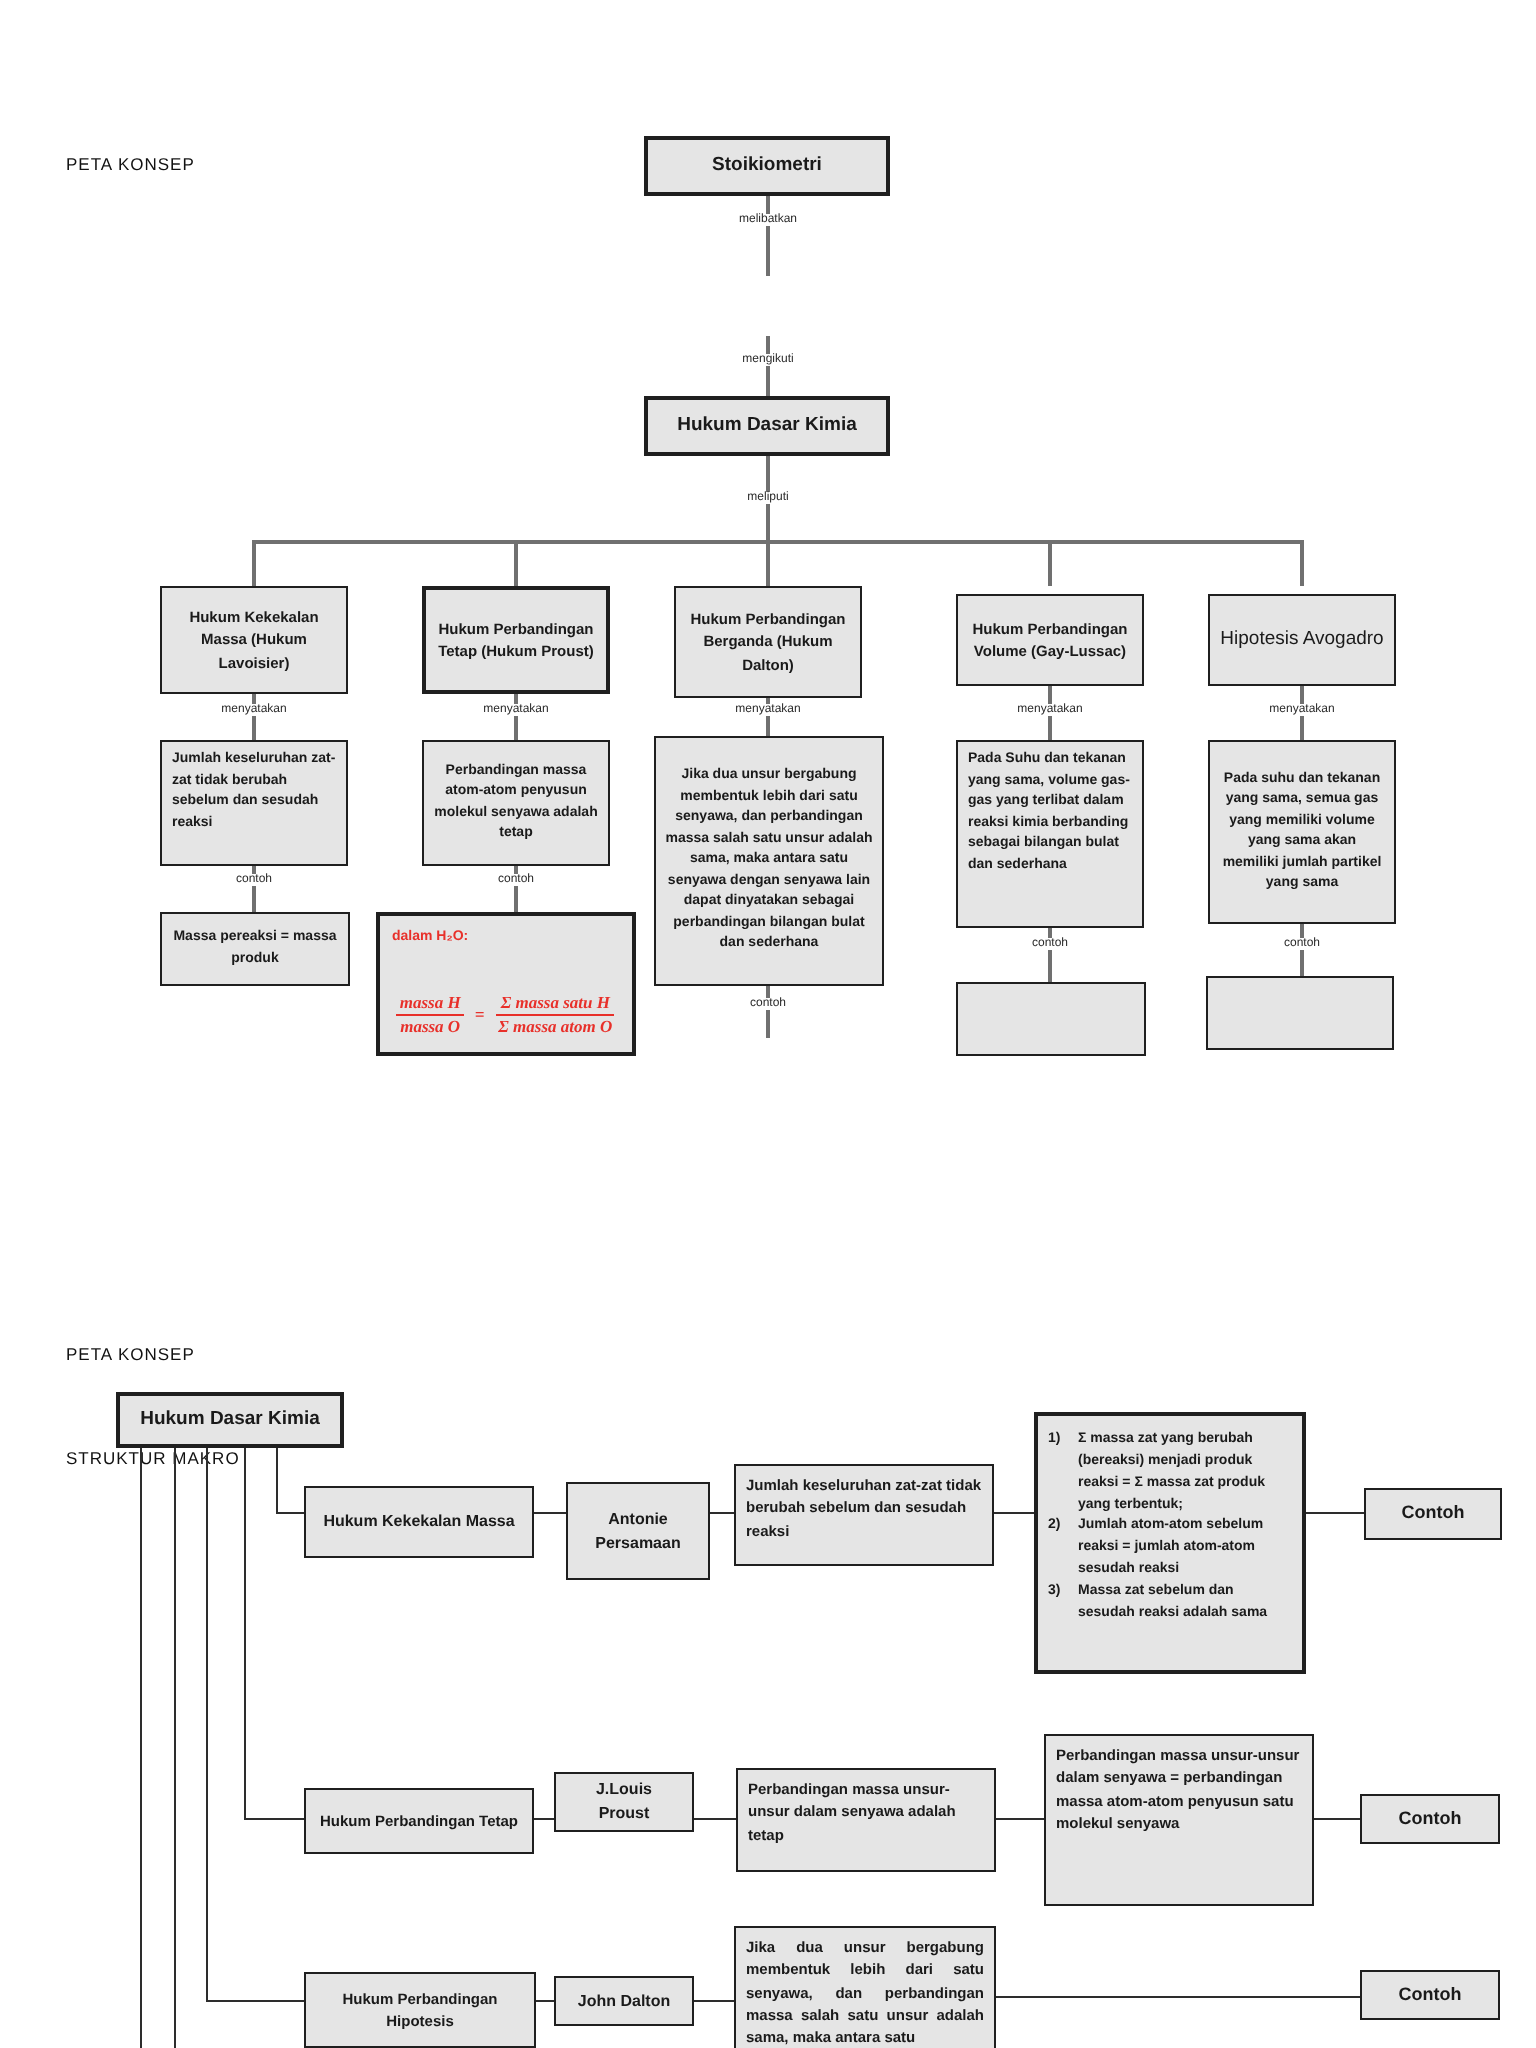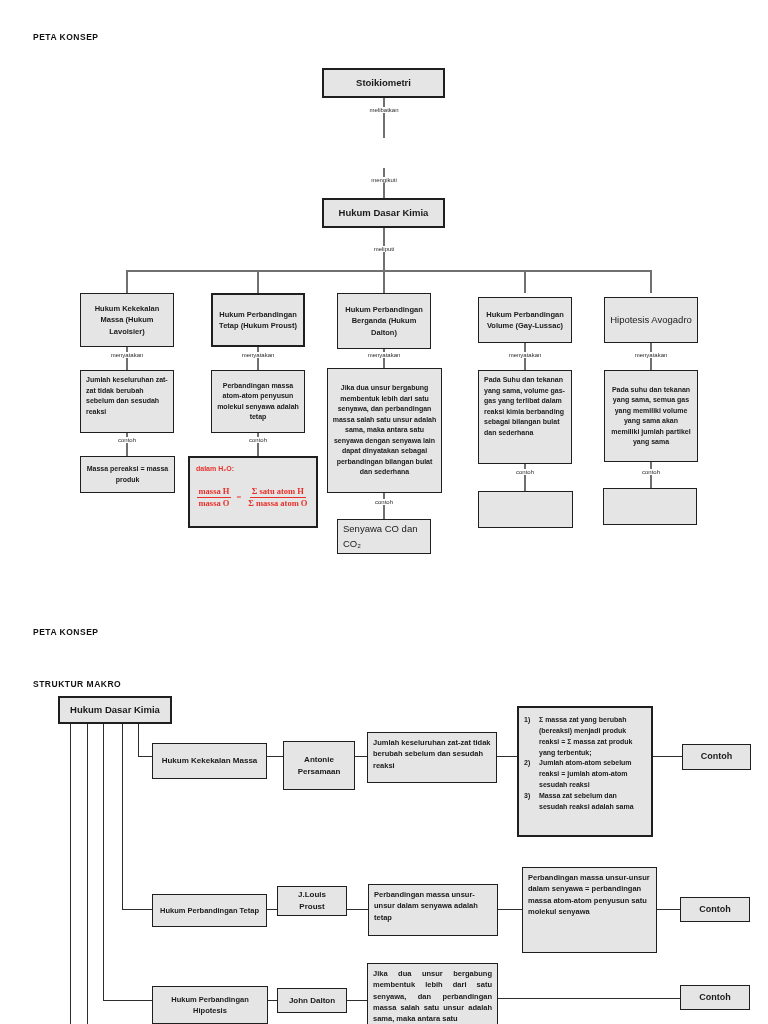--- a/index.html
+++ b/index.html
@@ -1,18 +1,18 @@
 <!DOCTYPE html>
 <html><head>
 <meta charset="utf-8">
 <style>
   html,body{margin:0;padding:0;background:#ffffff;}
   .page{position:relative;width:768px;height:1024px;background:#fff;overflow:hidden;
         font-family:"Liberation Sans",sans-serif;color:#1a1a1a;}
-  .hdr{position:absolute;font-size:8.5px;font-weight:bold;letter-spacing:.5px;color:#111;}
+  .hdr{position:absolute;font-size:8.5px;font-weight:normal;letter-spacing:.5px;color:#111;margin-top:45px;}
   .box{position:absolute;border:1.5px solid #1f1f1f;background:#e5e5e5;box-sizing:border-box;
        display:flex;align-items:center;justify-content:center;text-align:center;
        font-weight:bold;font-size:7.5px;line-height:1.5;padding:2px 4px;}
   .box.thick{border-width:2px;}
   .box.big{font-size:9.5px;}
   .box.normal{font-weight:normal;}
   .box.left{justify-content:flex-start;text-align:left;align-items:flex-start;padding:4px 5px;}
   .box.justify{text-align:justify;}
   .vl{position:absolute;width:1.5px;background:#707070;}
   .hl{position:absolute;height:1.5px;background:#707070;}
@@ -20,22 +20,22 @@
   .hl.dark{height:1px;background:#2d2d2d;}
   .clabel{position:absolute;font-size:6px;color:#2a2a2a;text-align:center;}
   .clabel span{background:#fff;padding:0 3px;}
   .pts{flex-direction:column;align-items:stretch;justify-content:flex-start;padding:7px 5px;font-size:7px;text-align:left;}
   .prow{display:flex;}
   .pn{flex:none;width:15px;}
   .pt{flex:1;line-height:1.55;}
   .red{color:#e8302a;}
   .redbox{flex-direction:column;align-items:stretch;justify-content:flex-start;padding:6px 6px;}
   .redhead{font-size:7px;font-weight:bold;text-align:left;}
-  .eq{display:flex;align-items:center;justify-content:center;gap:5px;margin-top:10px;
-      font-family:"Liberation Serif",serif;font-weight:bold;font-size:8.5px;}
+  .eq{display:flex;align-items:center;justify-content:center;gap:5px;margin-top:20px;
+      font-family:"Liberation Serif",serif;font-style:italic;font-weight:bold;font-size:8.5px;}
   .frac{display:inline-block;text-align:center;}
   .frac .num{border-bottom:1px solid #e8302a;padding:0 2px 1px;}
   .frac .den{padding:1px 2px 0;}
   .narrow{display:inline-block;width:52px;}
 </style>
 </head>
 <body>
 
 <div class="page">
 
@@ -97,27 +97,26 @@
 
   <div class="box thick redbox" style="left:188px;top:456px;width:130px;height:72px">
     <div class="redhead red">dalam H₂O:</div>
     <div class="eq red">
       <span class="frac">
         <span class="num">massa H</span><br>
         <span class="den">massa O</span>
       </span>
       <span>=</span>
       <span class="frac">
-        <span class="num">Σ satu atom H</span><br>
+        <span class="num">Σ massa satu H</span><br>
         <span class="den">Σ massa atom O</span>
       </span>
     </div>
   </div>
 
-  <div class="box big normal left" style="left:337px;top:519px;width:94px;height:35px;align-items:center">Senyawa CO dan CO₂</div>
   <div class="box" style="left:478px;top:491px;width:95px;height:37px"></div>
   <div class="box" style="left:603px;top:488px;width:94px;height:37px"></div>
 
   <div class="hdr" style="left:33px;top:627px">PETA KONSEP</div>
   <div class="hdr" style="left:33px;top:679px">STRUKTUR MAKRO</div>
 
   <div class="box thick big" style="left:58px;top:696px;width:114px;height:28px">Hukum Dasar Kimia</div>
 
   <div class="vl dark" style="left:70px;top:724px;height:300px"></div>
   <div class="vl dark" style="left:87px;top:724px;height:300px"></div>

